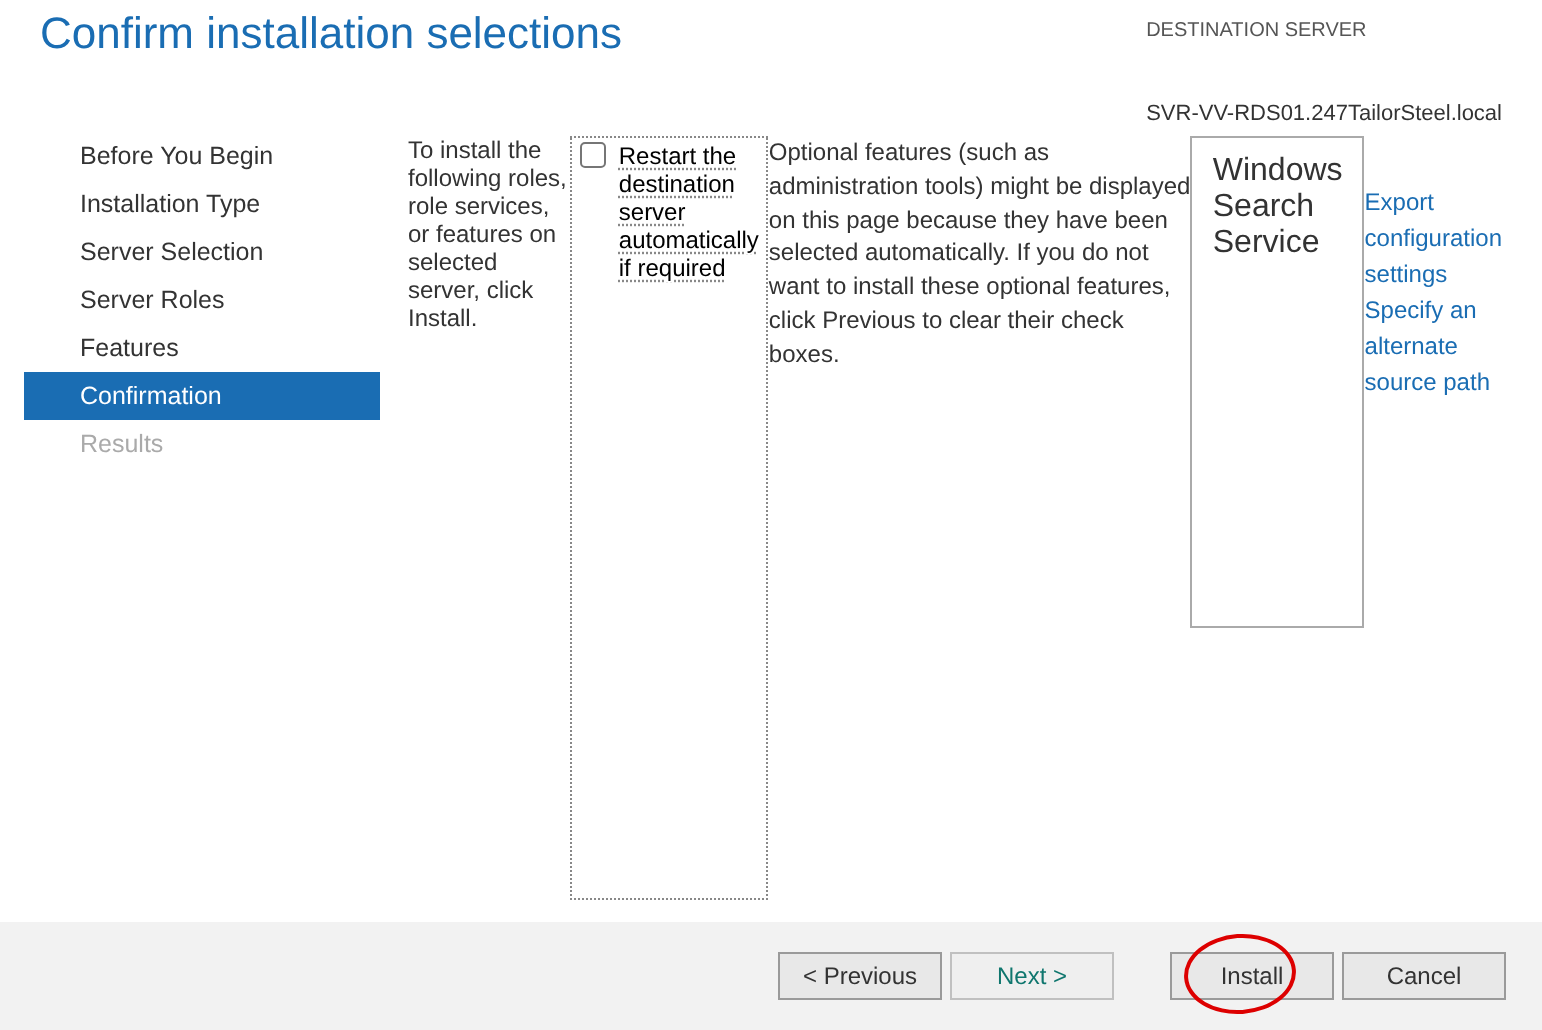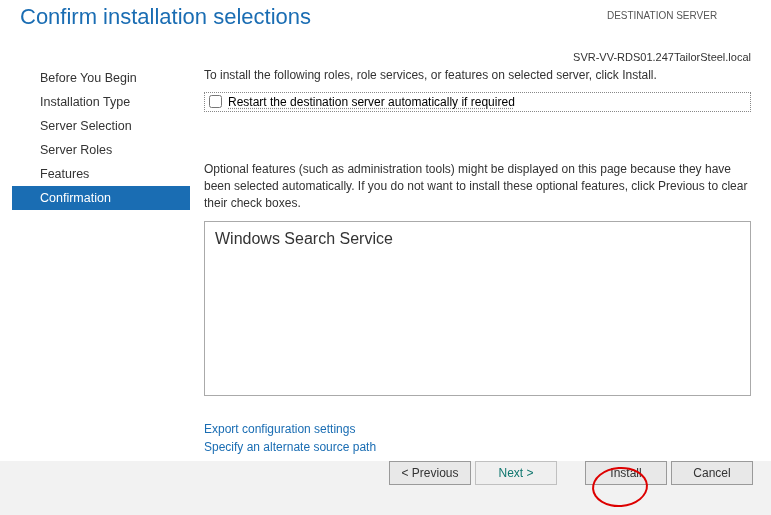--- a/index.html
+++ b/index.html
@@ -1,40 +1,40 @@
 <!DOCTYPE html>
 <html><head>
   <meta charset="utf-8">
   <style>
     * { margin: 0; padding: 0; box-sizing: border-box; font-family: "Segoe UI", Arial, sans-serif; }
     body { width: 771px; height: 515px; background: #fff; position: relative; }
     
     .header { padding: 4px 20px 0 20px; height: 58px; position: relative; }
     .title { color: #1a6db3; font-size: 22px; font-weight: 300; }
-    .dest-block { position: absolute; right: 20px; top: 10px; text-align: center; }
+    .dest-block { position: absolute; right: 20px; top: 10px; text-align: left; }
     .dest-label { font-size: 10px; color: #555; }
     .dest-server { font-size: 11px; color: #333; margin-top: 30px; }
     
     .body { display: flex; height: 398px; }
     .sidebar { width: 190px; padding-top: 8px; }
     .nav-item { padding: 5px 0 5px 28px; font-size: 12.5px; color: #333; cursor: pointer; margin-left: 12px; }
     .nav-item.active { background: #1a6db3; color: #fff; }
     .nav-item.disabled { color: #aaa; cursor: default; }
     
-    .content { flex: 1; padding: 10px 20px 0 14px; display: flex; flex-direction: column; }
+    .content { flex: 1; padding: 10px 20px 0 14px; display: flex; flex-direction: row; }
     .intro { font-size: 12px; color: #333; margin-bottom: 10px; }
     .restart-row { border: 1px dotted #888; padding: 2px 4px; display: flex; align-items: flex-start; font-size: 12px; margin-bottom: 6px; }
     .restart-row input { margin-right: 6px; width: 13px; height: 13px; }
     .restart-row span { text-decoration: underline dotted #888; text-underline-offset: 2px; }
-    .optional { font-size: 12px; color: #333; line-height: 1.4; margin-bottom: 10px; margin-top: 43px; }
+    .optional { font-size: 12px; color: #333; line-height: 1.4; margin-bottom: 10px; }
     .features-box { border: 1px solid #aaa; height: 246px; padding: 8px 10px; font-size: 16px; color: #333; }
     .links { margin-top: 24px; }
     .link { color: #1a6db3; font-size: 12px; cursor: pointer; display: block; line-height: 1.5; }
     
-    .footer { position: absolute; bottom: 0; left: 0; right: 0; height: 54px; background: #f2f2f2; display: flex; align-items: flex-start; justify-content: flex-end; padding-right: 18px; gap: 4px; }
+    .footer { position: absolute; bottom: 0; left: 0; right: 0; height: 54px; background: #f2f2f2; display: flex; align-items: center; justify-content: flex-end; padding-right: 18px; gap: 4px; }
     .btn { border: 1px solid #9a9a9a; background: #e8e8e8; font-size: 12px; color: #333; padding: 4px 0; width: 82px; text-align: center; cursor: pointer; }
     .btn.disabled { color: #0f766e; border-color: #c0c0c0; background: #efefef; cursor: default; }
     .btn-gap { width: 20px; }
     
     .circle-mark { position: absolute; width: 56px; height: 40px; border: 2px solid #d00; border-radius: 50%; pointer-events: none; right: 123px; bottom: 8px; transform: rotate(-4deg); }
   </style>
 </head>
 <body>
 
 <div class="header">
@@ -46,20 +46,21 @@
 </div>
 
 <div class="body">
   <div class="sidebar">
     <div class="nav-item">Before You Begin</div>
     <div class="nav-item">Installation Type</div>
     <div class="nav-item">Server Selection</div>
     <div class="nav-item">Server Roles</div>
     <div class="nav-item">Features</div>
     <div class="nav-item active">Confirmation</div>
+    <div class="nav-item disabled">Results</div>
   </div>
 
   <div class="content">
     <div class="intro">To install the following roles, role services, or features on selected server, click Install.</div>
     <label class="restart-row">
       <input type="checkbox" style="">
       <span>Restart the destination server automatically if required</span>
     </label>
     <div class="optional">Optional features (such as administration tools) might be displayed on this page because they have been selected automatically. If you do not want to install these optional features, click Previous to clear their check boxes.</div>
     <div class="features-box">

